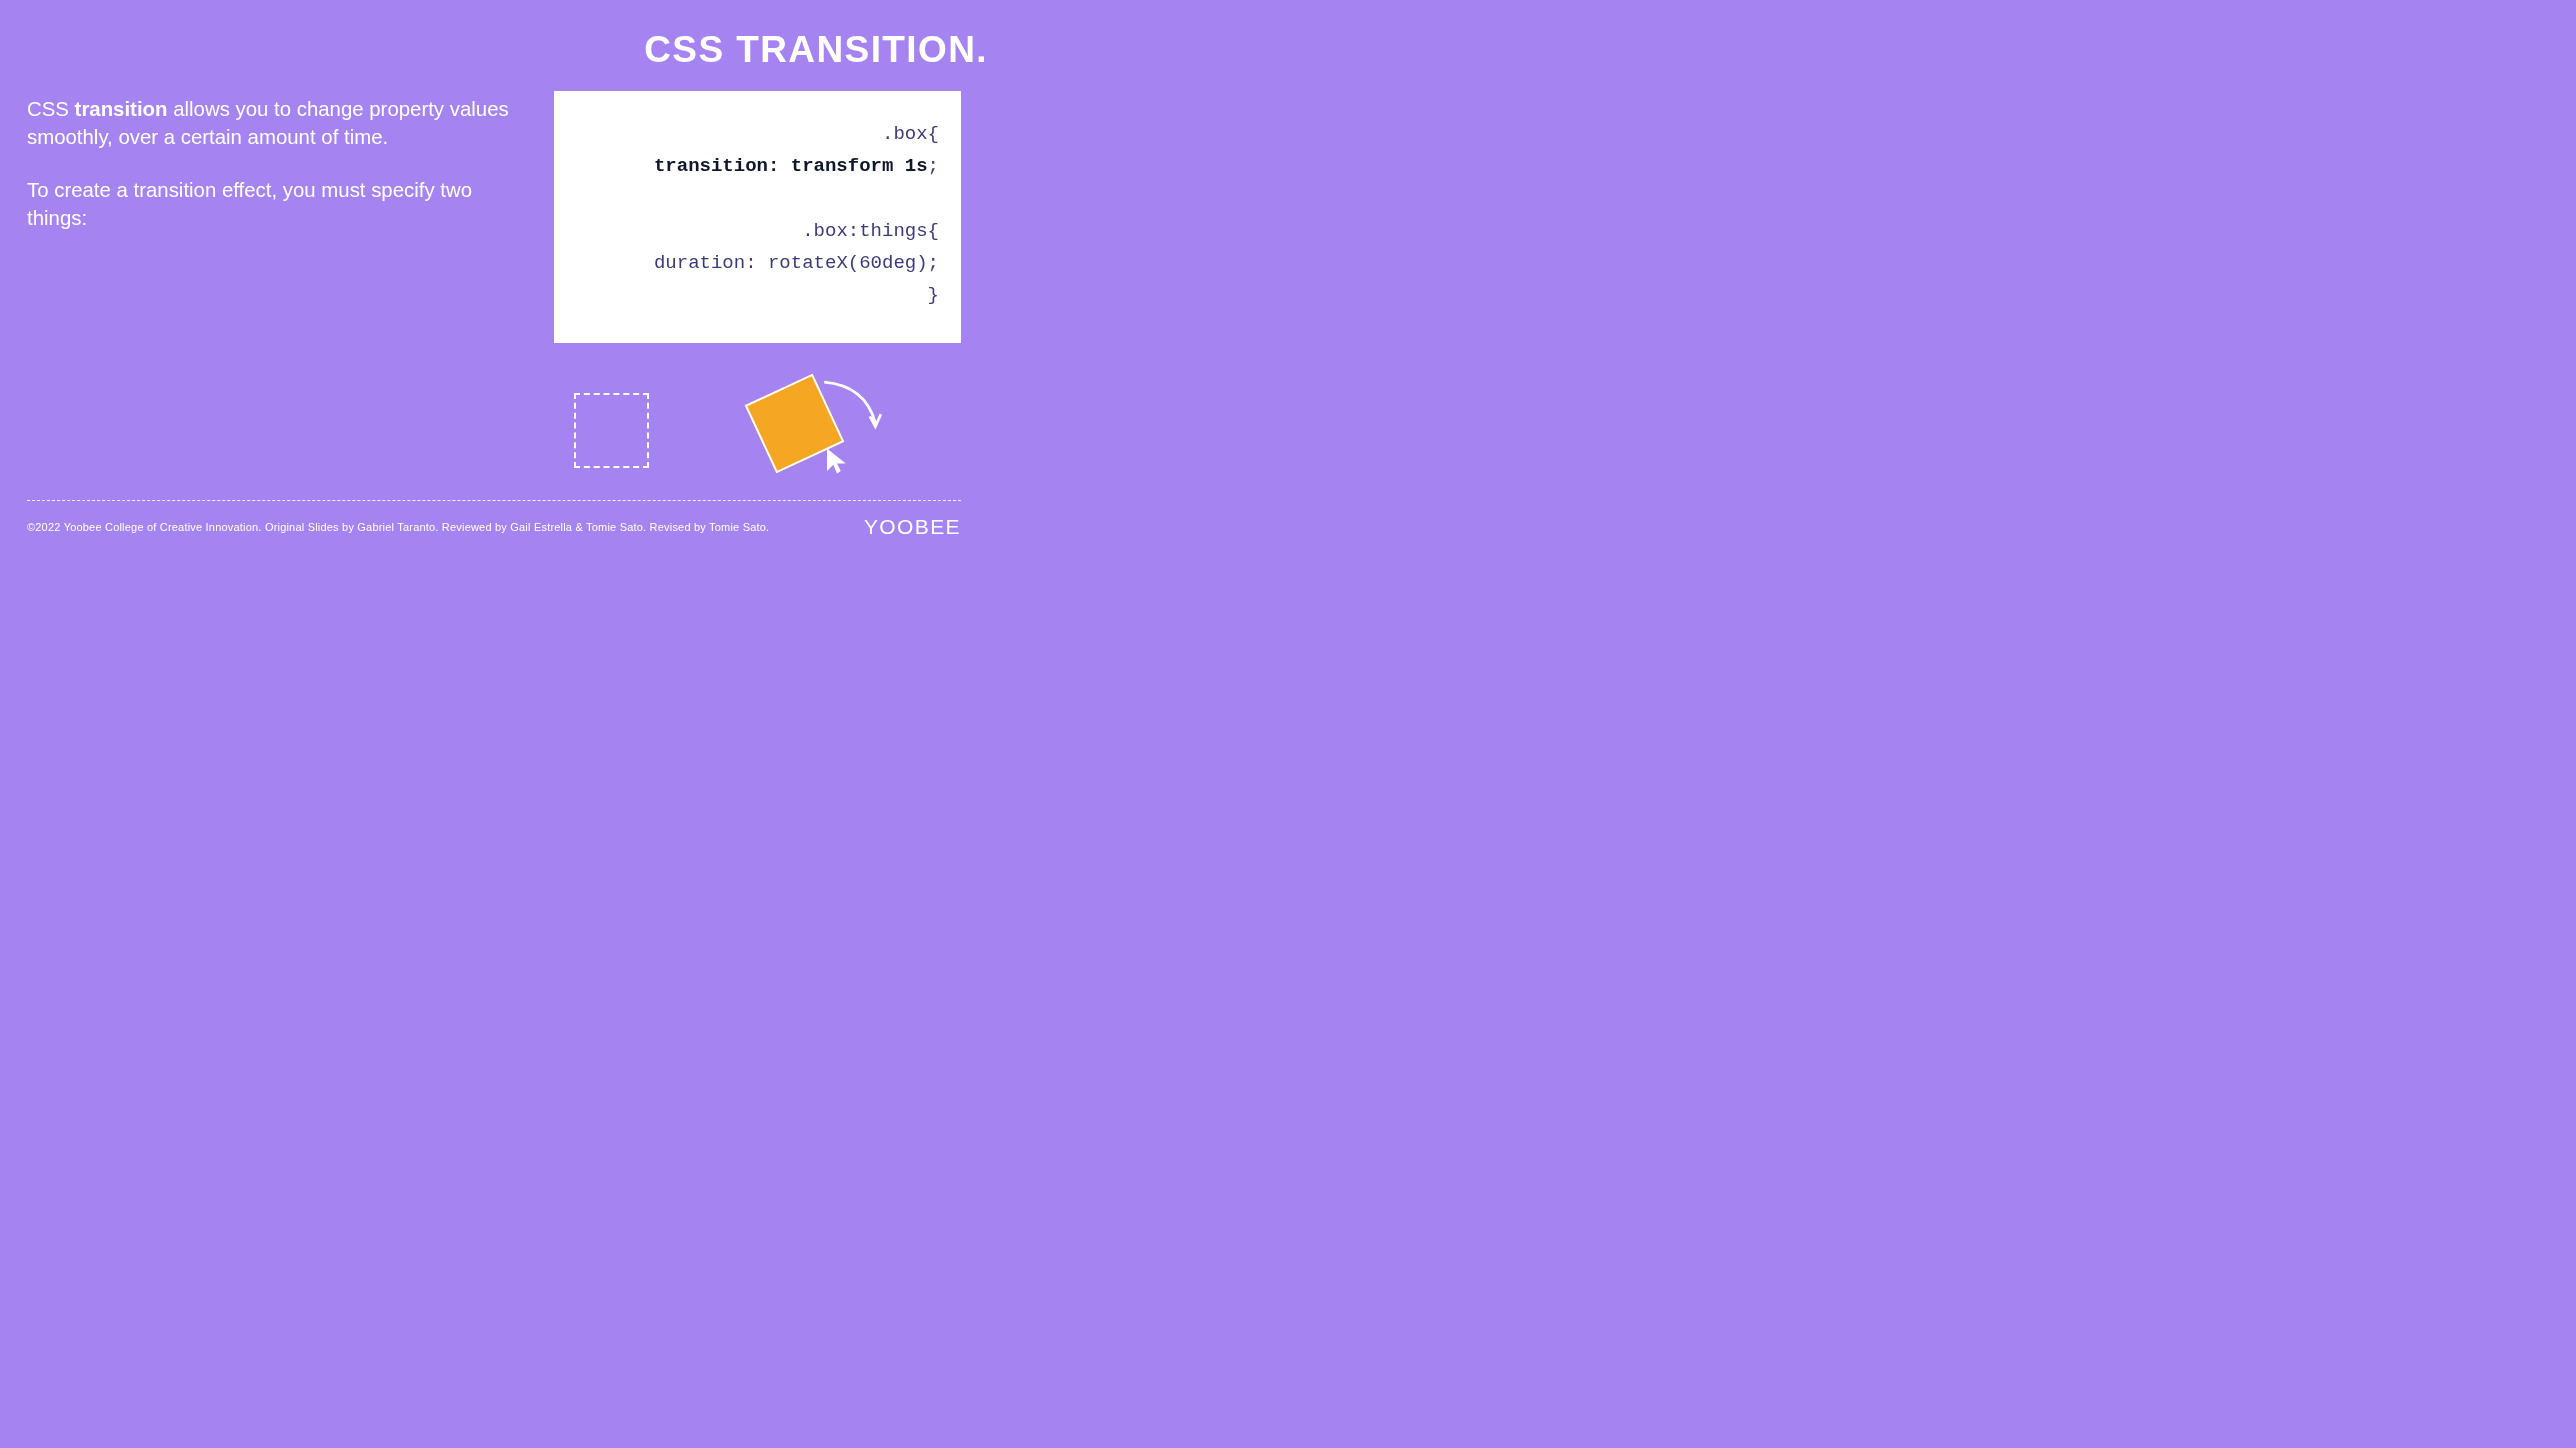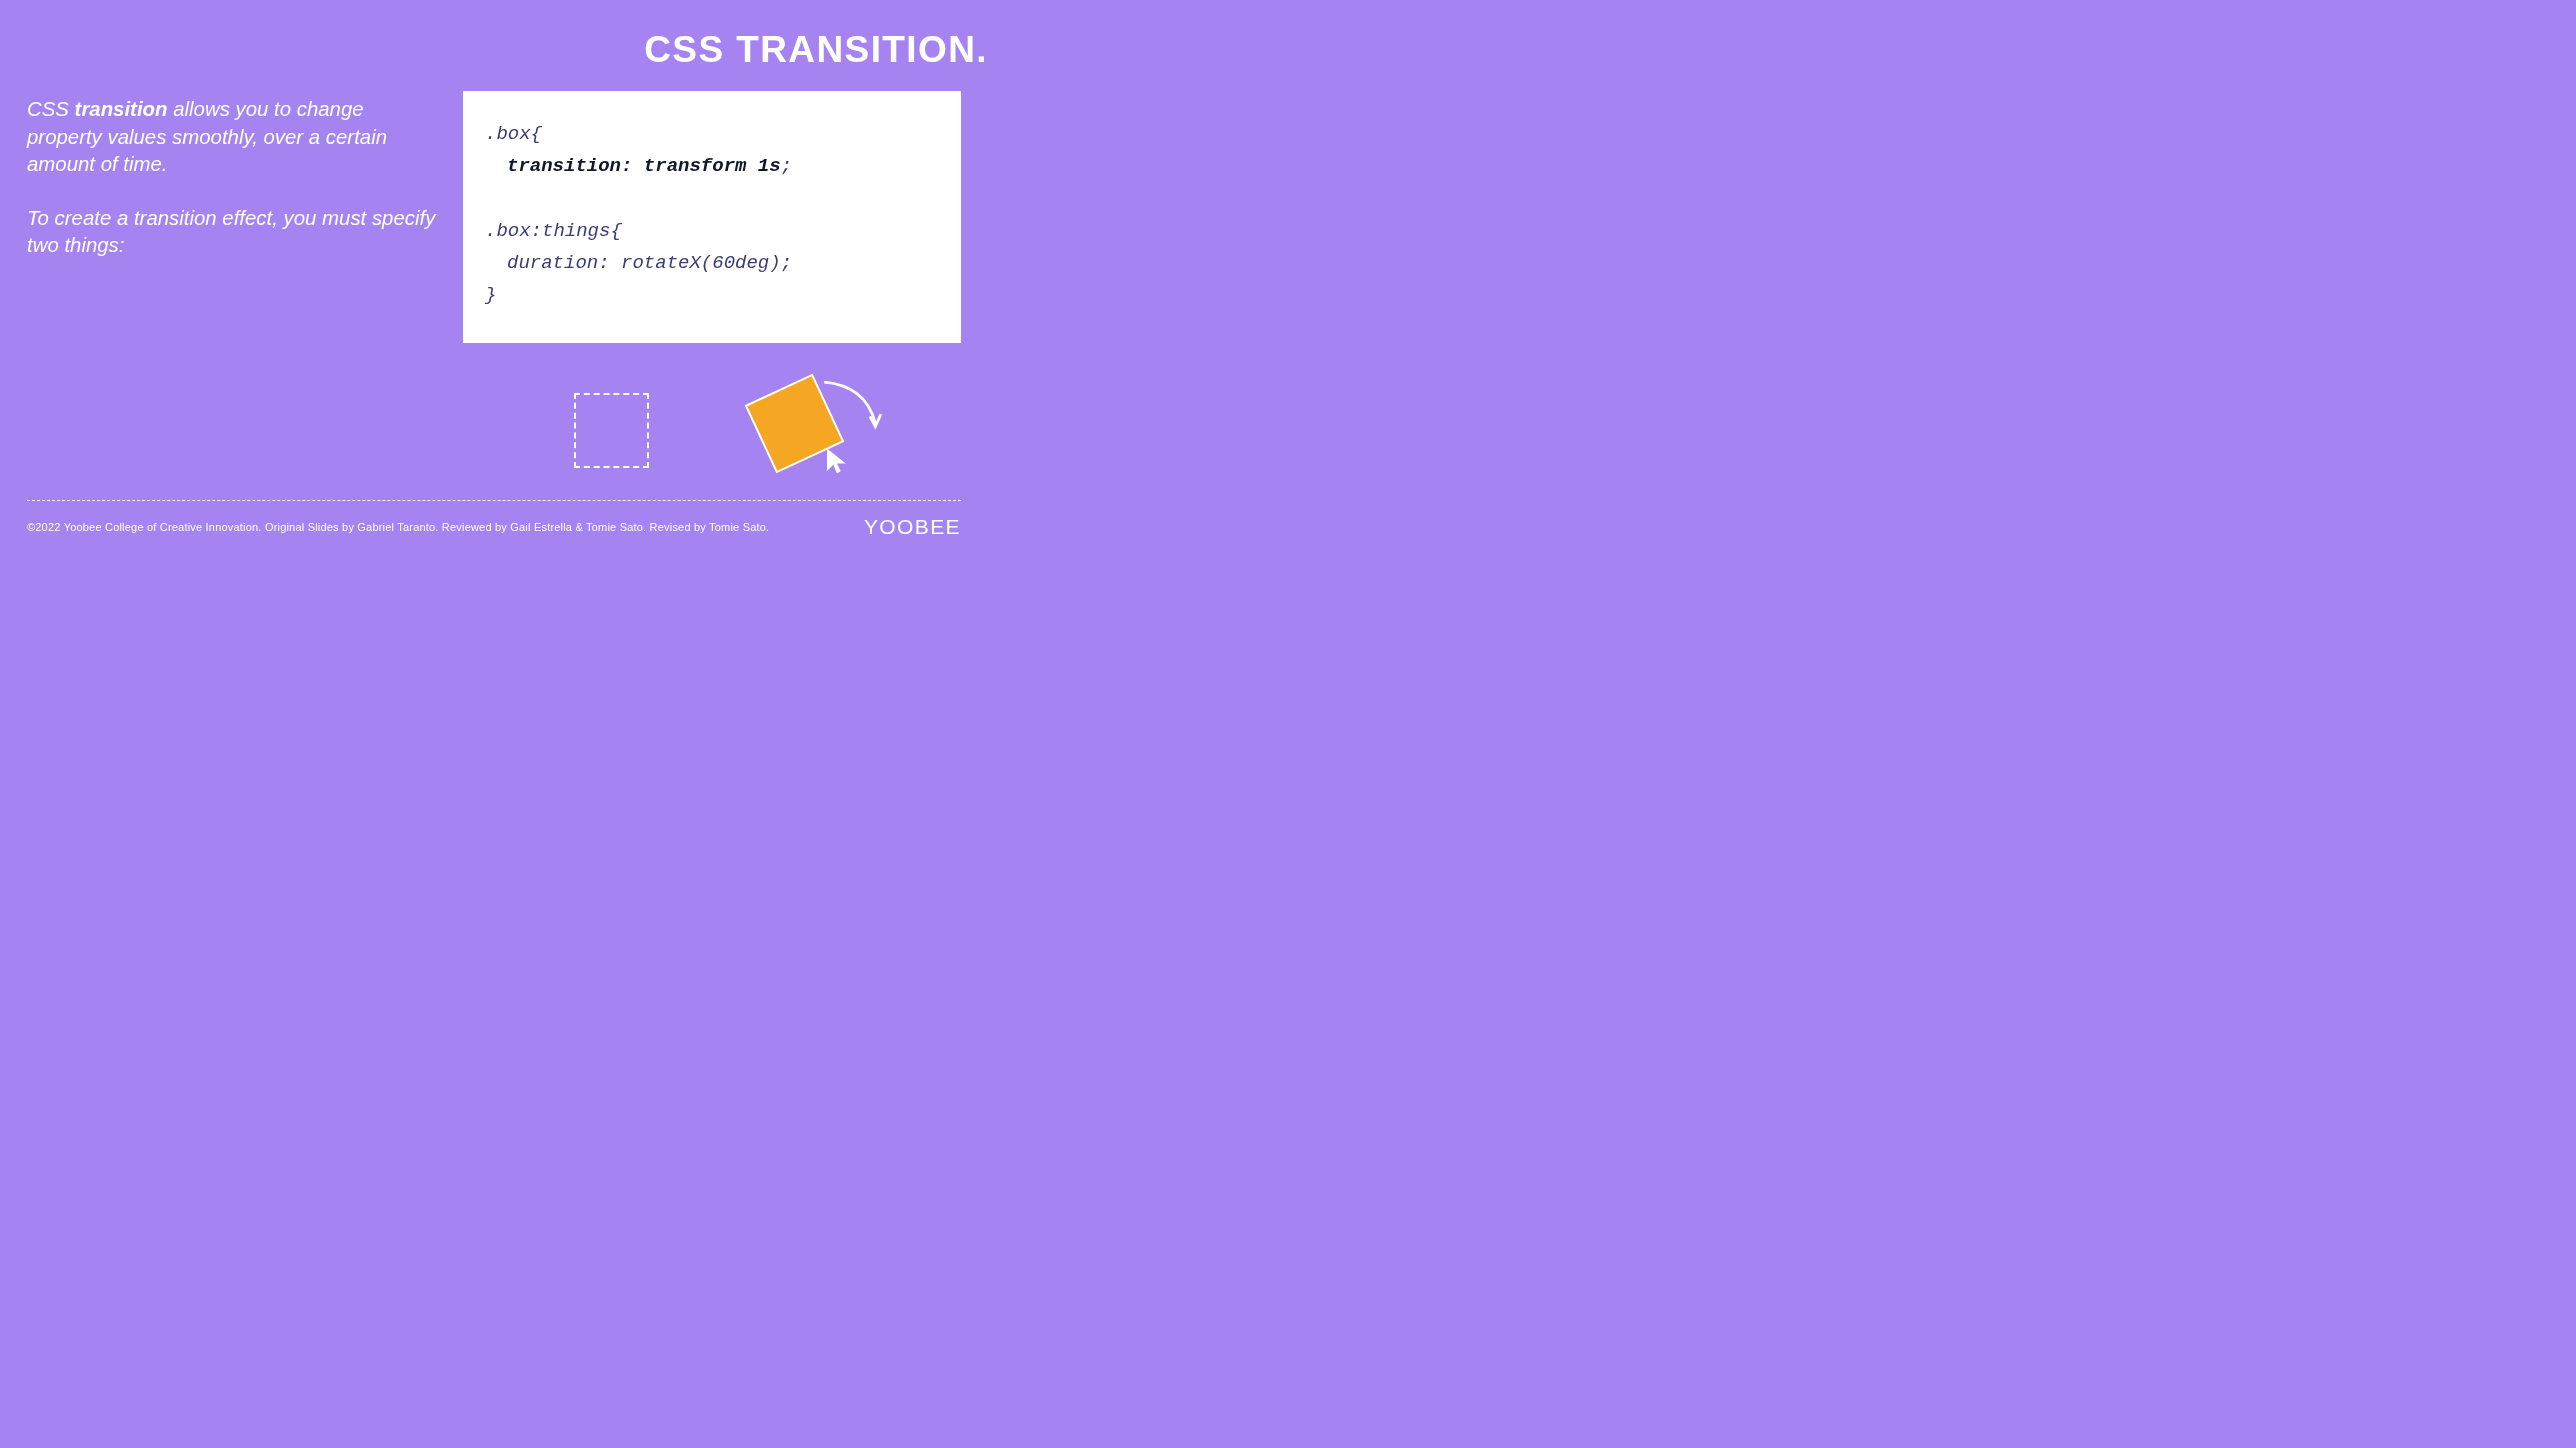--- a/index.html
+++ b/index.html
@@ -17,21 +17,20 @@
     font-size: 37px;
     font-weight: 900;
     letter-spacing: 1.4px;
     padding-top: 28.5px;
     padding-bottom: 20.4px;
   }
   .content {
     display: flex;
     padding: 0 27px;
     gap: 27px;
-    font-style: italic;
   }
   .left {
     flex: 1;
     font-size: 20.4px;
     line-height: 1.35;
     font-weight: 400;
     padding-top: 5.4px;
   }
   .left p { margin-bottom: 26px; }
   .left ul { list-style: none; padding-left: 24.4px; }
@@ -39,26 +38,27 @@
   .left li::before {
     content: "•";
     position: absolute;
     left: -22px;
     top: 0;
     font-size: 20.4px;
   }
   .bold { font-weight: 900; }
   .codebox {
     background: #ffffff;
-    width: 498px;
+    width: 407px;
     padding: 27px 22px 31px 22px;
     font-family: 'Courier New', Courier, monospace;
     font-size: 19px;
     line-height: 1.7;
     color: #3b3b7a;
+    text-align: right;
   }
   .codebox .hl { color: #0f172a; font-weight: bold; }
   .codebox .indent { padding-left: 22px; display: inline-block; }
   .illustration {
     position: absolute;
     bottom: 61px;
     right: 95px;
     width: 326px;
     height: 115px;
   }

